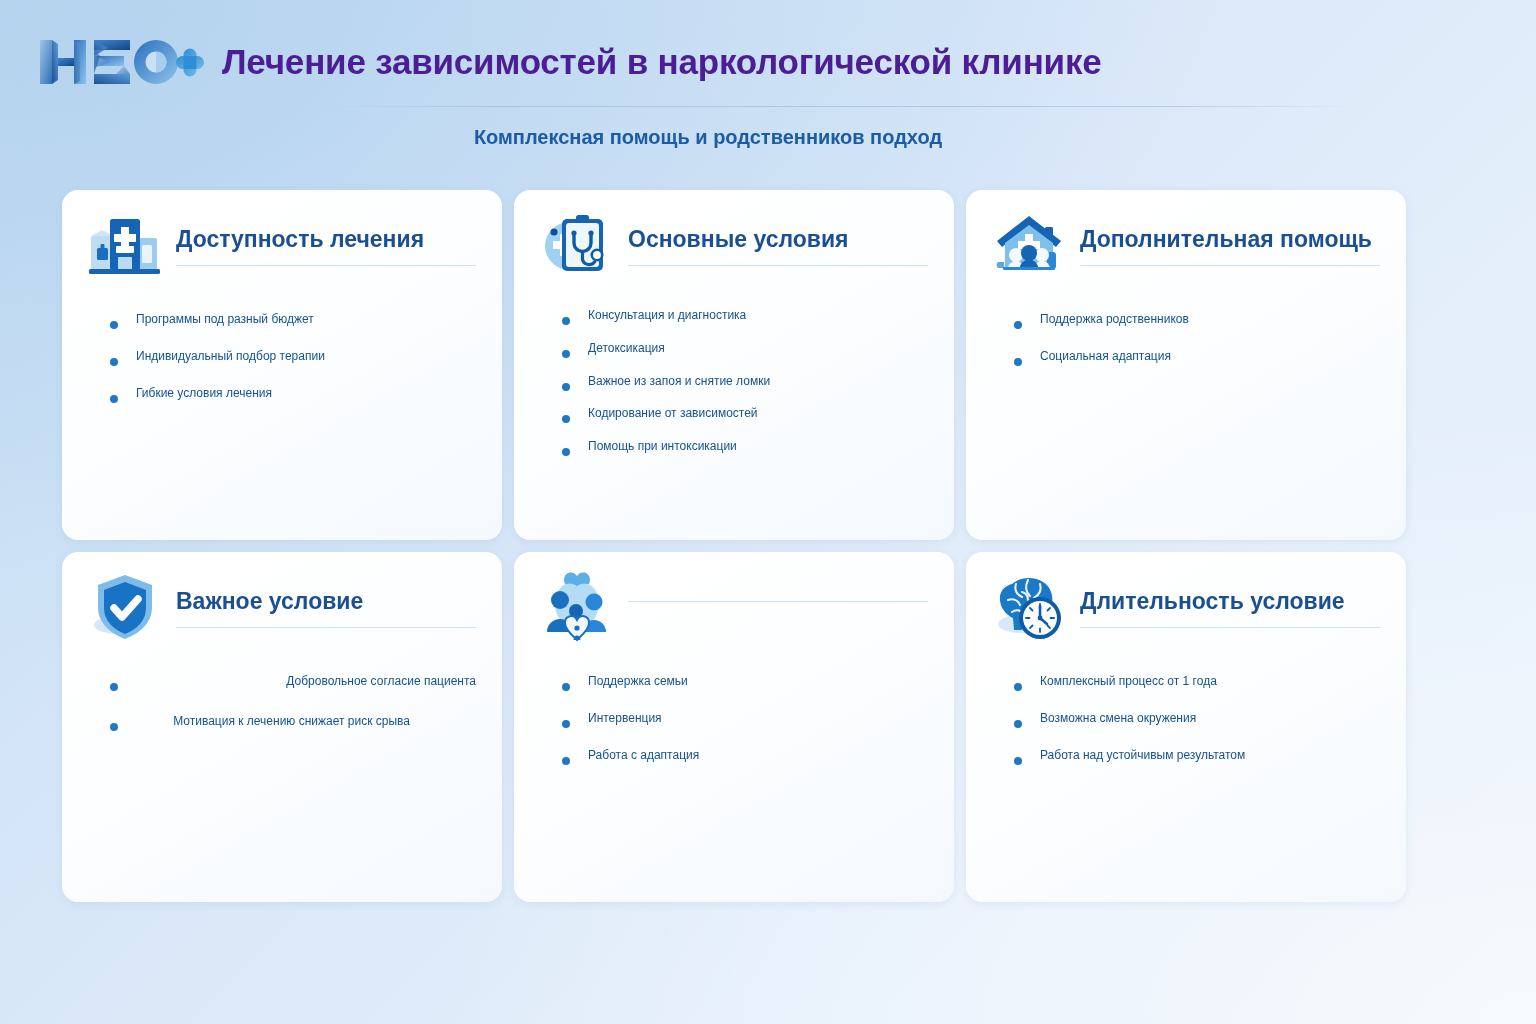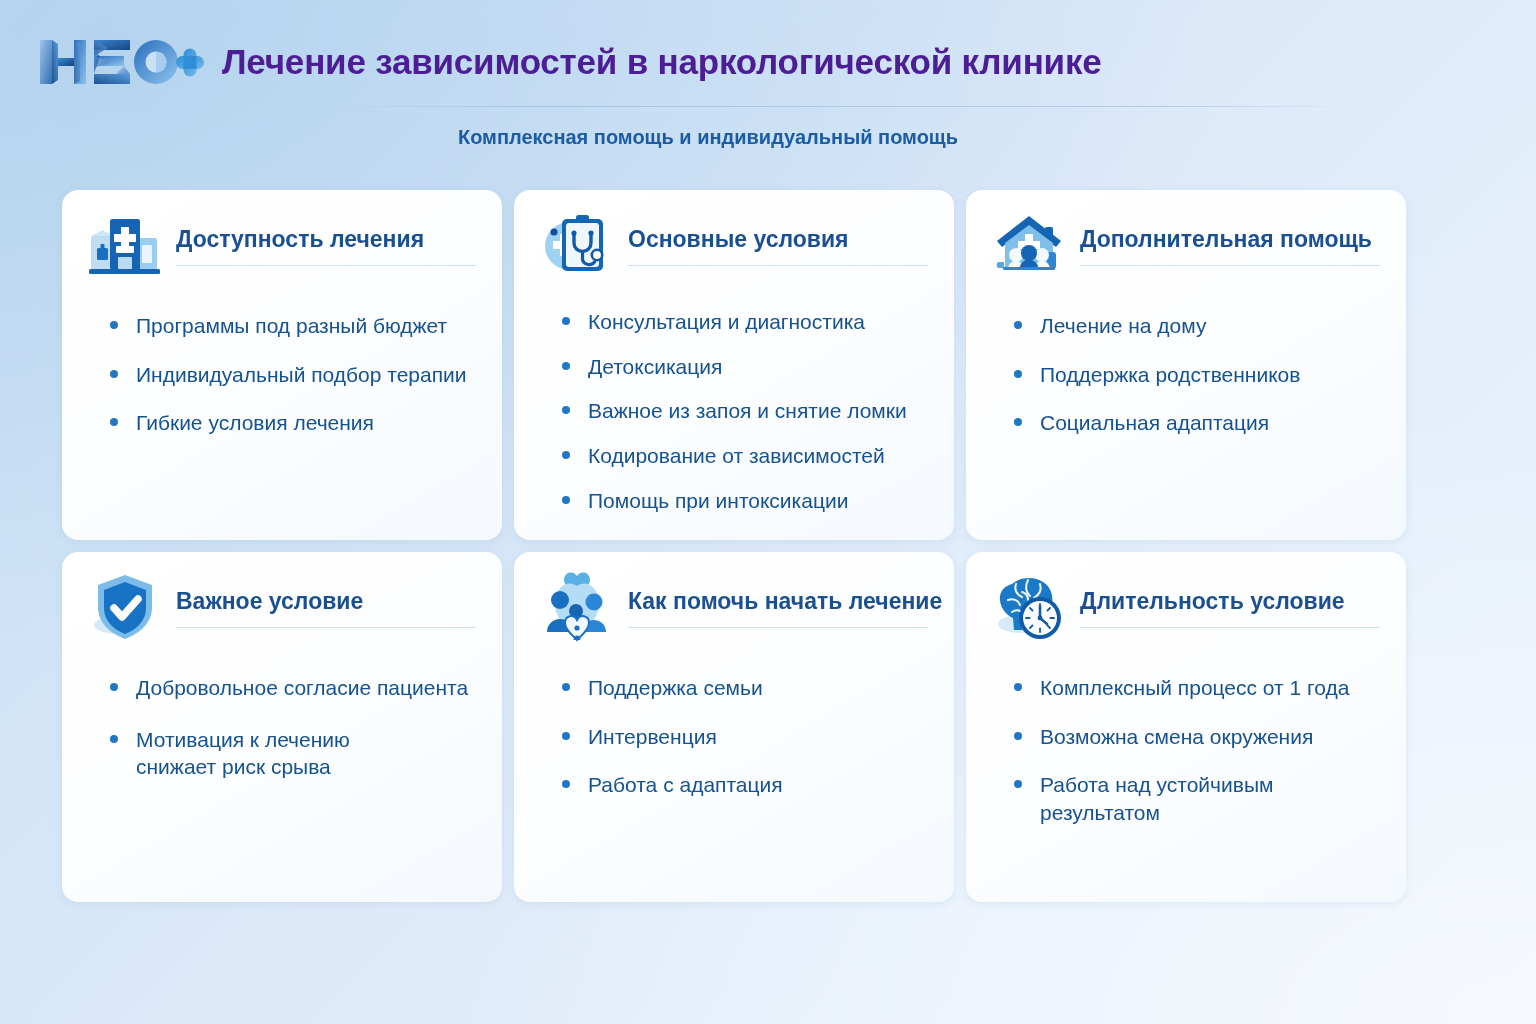--- a/index.html
+++ b/index.html
@@ -145,21 +145,21 @@
 
   .bullets {
     list-style: none;
     margin: 26px 0 0 22px;
   }
 
   .bullet {
     position: relative;
     padding-left: 26px;
     margin-bottom: 21px;
-    font-size: 21px;
+    font-size: 12px;
     color: #15528f;
     line-height: 1.32;
   }
 
   .bullet:last-child { margin-bottom: 0; }
 
   .bullet::before {
     content: "";
     position: absolute;
     left: 0;
@@ -168,21 +168,21 @@
     height: 8px;
     border-radius: 50%;
     background: #2277c4;
   }
 
   
   .card.dense .bullets { margin-top: 22px; }
   .card.dense .bullet { margin-bottom: 17px; }
 
   
-  .card.wrap .bullet { margin-bottom: 24px; }
+  .card.wrap .bullet { margin-bottom: 24px; text-align: right; }
 </style>
 </head>
 <body>
 
 <div class="page">
   <div class="bg-sheen"></div>
 
   <header class="header">
     <div class="header-row">
 
@@ -231,21 +231,21 @@
 
         <rect x="140" y="22" width="28" height="13" rx="6.5" fill="url(#lg5)"></rect>
         <rect x="147.5" y="14.5" width="13" height="28" rx="6.5" fill="url(#lg5)"></rect>
         <rect x="147.5" y="22" width="13" height="13" fill="#2f8fd6"></rect>
       </svg>
 
       <h1 class="page-title">Лечение зависимостей в наркологической клинике</h1>
     </div>
 
     <div class="header-rule"></div>
-    <div class="subtitle">Комплексная помощь и индивидуальный помощь</div>
+    <div class="subtitle">Комплексная помощь и родственников подход</div>
   </header>
 
   <main class="grid">
 
     <section class="card">
       <div class="card-head">
         <svg class="card-icon" viewBox="0 0 74 74">
           <rect x="3" y="28" width="23" height="34" rx="2" fill="#bfdcf3"></rect>
           <path d="M3 28 L14 22 L26 28 Z" fill="#cfe6f8"></path>
           <rect x="9" y="40" width="11" height="12" rx="1.5" fill="#1a6fc0"></rect>
@@ -316,21 +316,20 @@
           <circle cx="37" cy="45" r="8" fill="#1565b4"></circle>
           <path d="M27.5 61 a9.5 9.5 0 0 1 19 0 Z" fill="#1565b4"></path>
           <rect x="11" y="59" width="52" height="3" rx="1.2" fill="#2a86d6"></rect>
         </svg>
         <div class="card-title-wrap">
           <h2 class="card-title">Дополнительная помощь</h2>
           <div class="card-divider"></div>
         </div>
       </div>
       <ul class="bullets">
-        <li class="bullet">Лечение на дому</li>
         <li class="bullet">Поддержка родственников</li>
         <li class="bullet">Социальная адаптация</li>
       </ul>
     </section>
 
     <section class="card wrap">
       <div class="card-head">
         <svg class="card-icon" viewBox="0 0 74 74">
           <ellipse cx="30" cy="55" rx="24" ry="9" fill="#d4e8f8"></ellipse>
           <path d="M37 5 L64 15 v22 c0 16 -12 26 -27 32 C22 63 10 53 10 37 V15 Z" fill="#7dbce8"></path>
@@ -357,21 +356,20 @@
           <path d="M7 62 a13 13 0 0 1 26 0 Z" fill="#1a6fc0"></path>
           <circle cx="54" cy="32" r="8.5" fill="#2a86d6"></circle>
           <path d="M42 62 a12 12 0 0 1 24 0 Z" fill="#2a86d6"></path>
           <circle cx="36" cy="41" r="7" fill="#1565b4"></circle>
           <path d="M26 62 a10 10 0 0 1 20 0 Z" fill="#1565b4"></path>
           <path d="M37 50 c3 -6 12 -5 12 3 c0 7 -8 13 -12 17 c-4 -4 -12 -10 -12 -17 c0 -8 9 -9 12 -3 Z" fill="#f1f9fe" stroke="#1a6fc0" stroke-width="2"></path>
           <circle cx="37" cy="58" r="2.6" fill="#1a6fc0"></circle>
           <path d="M33.5 70 a3.6 6 0 0 1 7 0 Z" fill="#1a6fc0"></path>
         </svg>
         <div class="card-title-wrap">
-          <h2 class="card-title">Как помочь начать лечение</h2>
           <div class="card-divider"></div>
         </div>
       </div>
       <ul class="bullets">
         <li class="bullet">Поддержка семьи</li>
         <li class="bullet">Интервенция</li>
         <li class="bullet">Работа с адаптация</li>
       </ul>
     </section>
 

